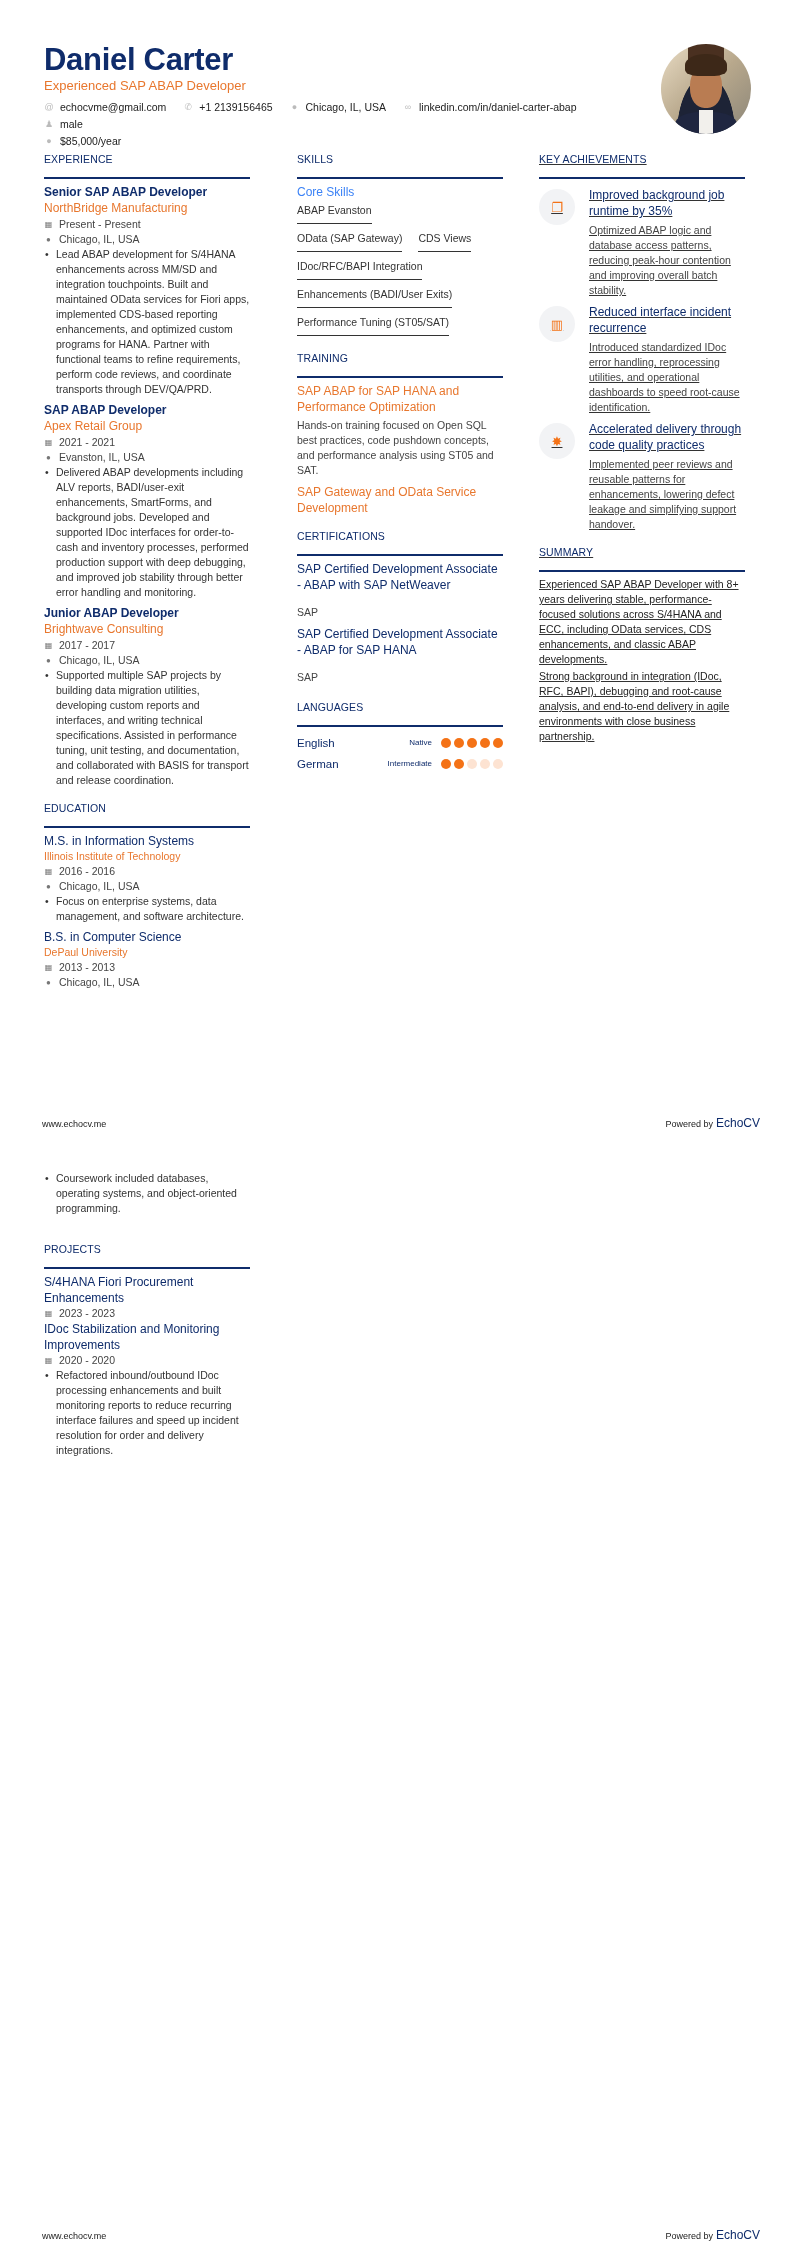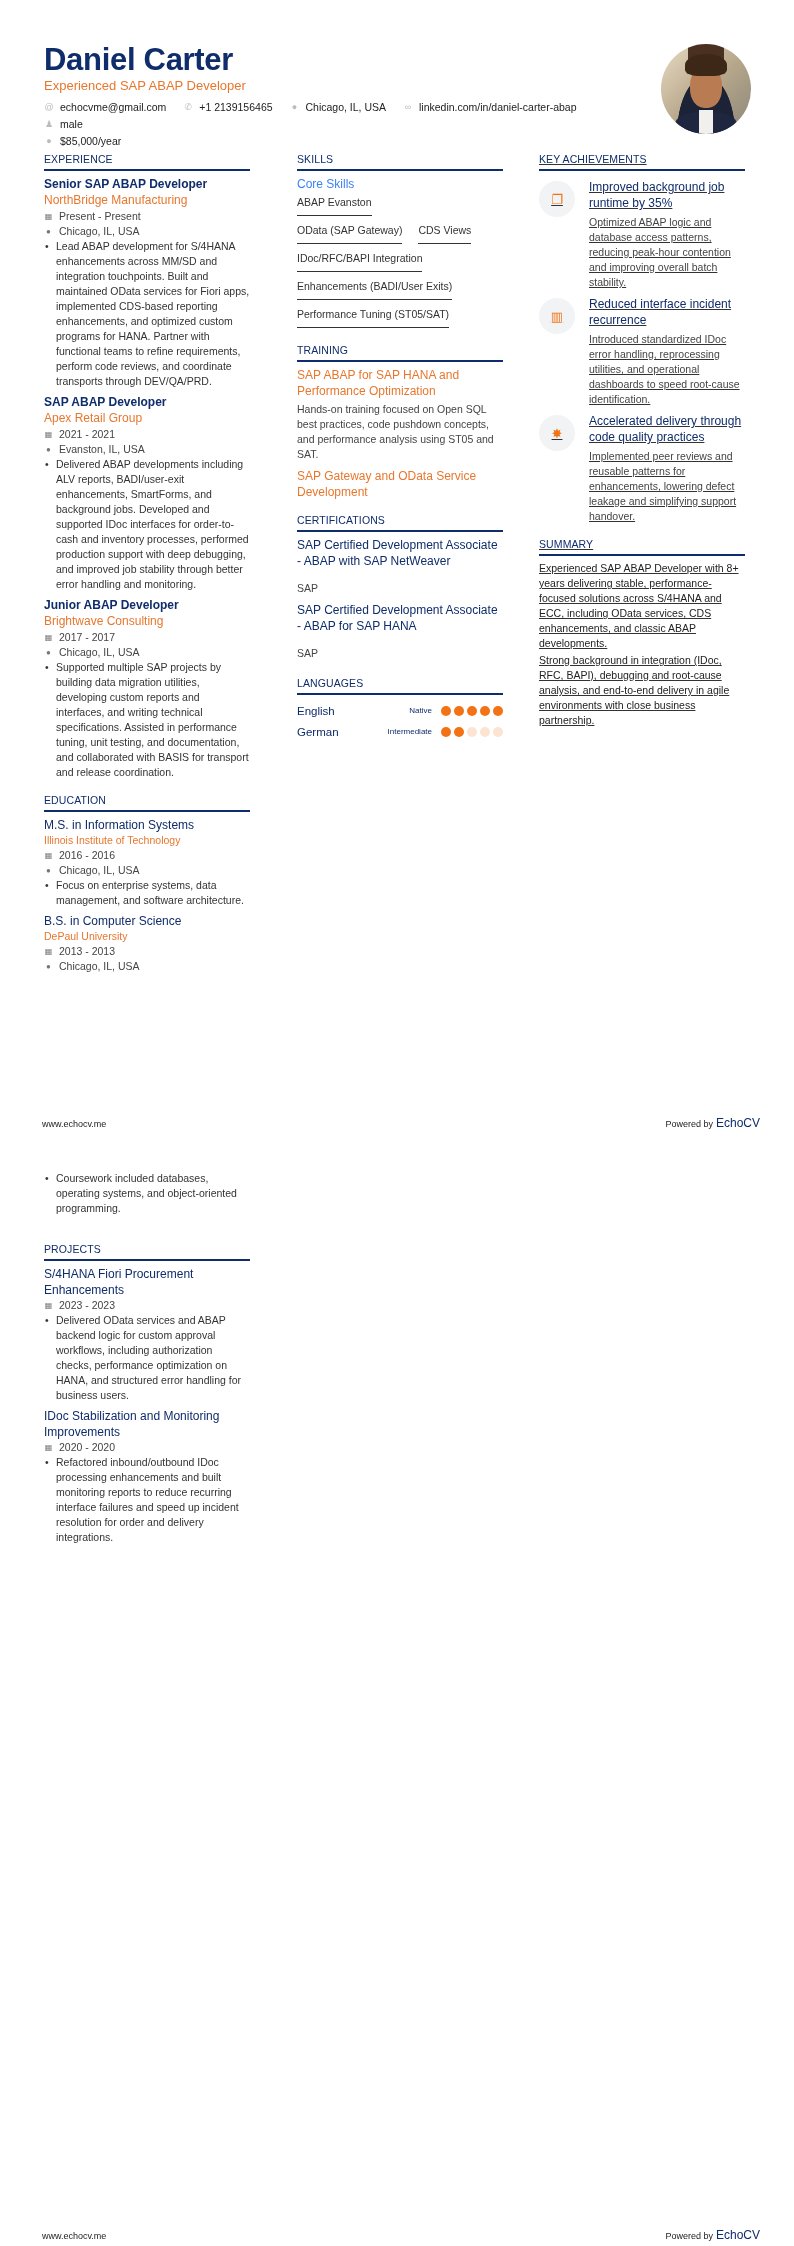--- a/index.html
+++ b/index.html
@@ -29,21 +29,21 @@
   .photo .hair { position: absolute; left: 24px; top: 10px; width: 42px; height: 22px; border-radius: 50% 50% 30% 30%; background: #3d2818; }
   .photo .shirt { position: absolute; left: 38px; top: 66px; width: 14px; height: 24px; background: #f2f0ec; }
   .photo .jacket { position: absolute; left: 14px; top: 68px; width: 62px; height: 30px; border-radius: 40% 40% 0 0; background: #1f2640; }
 
   
   .col { position: absolute; }
   .col-left { left: 44px; width: 206px; }
   .col-mid { left: 297px; width: 206px; }
   .col-right { left: 539px; width: 206px; text-decoration: underline; }
 
-  .sec-title { font-size: 10.5px; color: #0f2c6b; letter-spacing: 0.1px; padding-bottom: 4px; border-bottom: 2.5px solid #0f2c6b; margin-bottom: 5px; }
+  .sec-title { font-size: 10.5px; color: #0f2c6b; letter-spacing: 0.1px; padding-bottom: 12px; border-bottom: 2.5px solid #0f2c6b; margin-bottom: 5px; }
 
   .job-title { font-size: 12px; font-weight: bold; color: #0f2c6b; line-height: 16px; }
   .job-org { font-size: 12px; color: #e8772e; line-height: 17px; }
   .meta { font-size: 10.5px; color: #444; line-height: 15px; display: flex; align-items: center; }
   .meta .mi { width: 9px; margin-right: 6px; color: #777; font-size: 8px; text-align: center; }
   ul.bul { list-style: none; margin: 0 0 5px 0; }
   ul.bul li { position: relative; padding-left: 12px; font-size: 10.5px; line-height: 15px; color: #333; }
   ul.bul li:before { content: "•"; position: absolute; left: 1px; top: 0; color: #333; }
 
   .edu-title { font-size: 12px; color: #0f2c6b; line-height: 16px; }
@@ -307,23 +307,20 @@
       </ul>
 
     <div class="sec-title">PROJECTS</div>
 
     <div>
       <div class="edu-title">S/4HANA Fiori Procurement Enhancements</div>
       <div class="meta">
           <span class="mi">▦</span>
           <span>2023 - 2023</span>
         </div>
-      <ul class="bul">
-          <li>Delivered OData services and ABAP backend logic for custom approval workflows, including authorization checks, performance optimization on HANA, and structured error handling for business users.</li>
-        </ul>
     </div>
 
     <div>
       <div class="edu-title">IDoc Stabilization and Monitoring Improvements</div>
       <div class="meta">
           <span class="mi">▦</span>
           <span>2020 - 2020</span>
         </div>
       <ul class="bul">
           <li>Refactored inbound/outbound IDoc processing enhancements and built monitoring reports to reduce recurring interface failures and speed up incident resolution for order and delivery integrations.</li>

